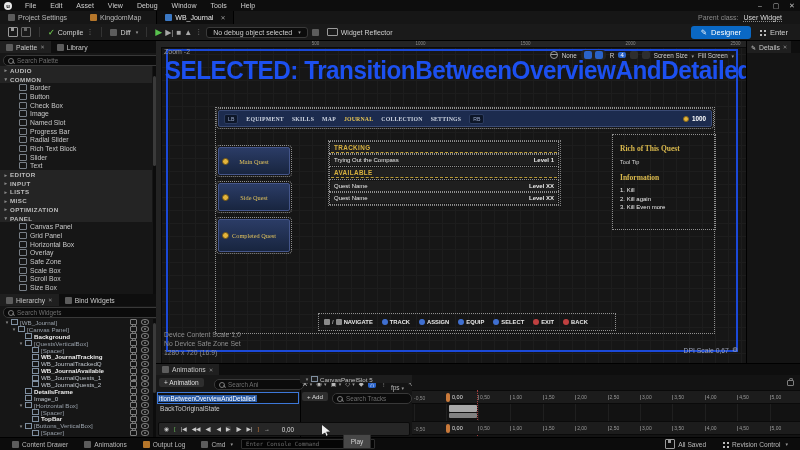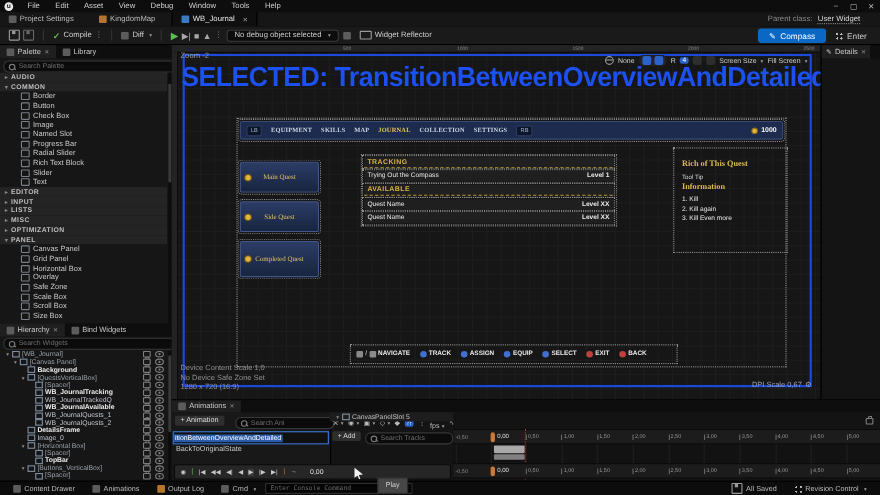--- a/index.html
+++ b/index.html
@@ -102,21 +102,21 @@
         text-align:center;position:absolute;box-sizing:border-box}
   .gbtn:before{content:"";position:absolute;left:3px;width:5px;height:5px;background:#e3b43c;border-radius:50%;border:1px solid #6e5416}
   .qhead{position:absolute;left:175px;width:226px;height:10px;background:#202020;color:#d9b23f;font-weight:bold;
          font-size:6.3px;letter-spacing:.4px;line-height:10px;padding:0 3px;box-sizing:border-box;border-bottom:1px dashed #b99a33}
   .qrow{position:absolute;left:175px;width:226px;height:10px;background:#1f1f1f;color:#e8e8e8;font-size:6px;
         display:flex;align-items:center;justify-content:space-between;padding:0 3px;box-sizing:border-box}
   .qrow b{font-size:6px}
   #gdetail{left:458px;top:95px;width:100px;height:92px;padding:8px 2px 0 6px;box-sizing:border-box}
   #gdetail .dtitle{font-family:"Liberation Serif",serif;font-weight:bold;font-size:7.5px;color:#dcbb4e}
   #gdetail .dtip{font-size:5.6px;color:#d6d6d6;margin-top:6px}
-  #gdetail .dinfo{font-family:"Liberation Serif",serif;font-weight:bold;font-size:7.5px;color:#dcbb4e;}
+  #gdetail .dinfo{font-family:"Liberation Serif",serif;font-weight:bold;font-size:7.5px;color:#dcbb4e;margin-top:8px}
   .dlist{margin-top:4px}
   .ditem{font-size:6px;color:#ececec;line-height:8.5px}
   #gactions{left:164px;top:274px;width:294px;height:14px;display:flex;align-items:center;gap:9px;padding:0 4px;box-sizing:border-box}
   .act{display:flex;align-items:center;gap:2px;font-size:5.8px;font-weight:bold;color:#e8e8e8;white-space:nowrap}
   .pad{width:6px;height:6px;border-radius:50%;display:inline-block}
   .k-blue .pad{background:#3f6fd0}.k-red .pad{background:#c04040}
   .navsq{width:6px;height:6px;background:#8a8a8a;border-radius:1px;display:inline-block}
   .navslash{color:#aaa;font-size:6px}
   .act:not(.k-navigate) .navsq,.act:not(.k-navigate) .navslash{display:none}
   #gframe{left:60px;top:67px;width:498px;height:225px;outline:1px dotted #8f8f8f;pointer-events:none}
@@ -254,21 +254,21 @@
     </span>
   <span class="tb">
       <span class="mini k-gray"></span>
     </span>
   <span class="tb">
     <span class="i-monitor"></span>
     <span>Widget Reflector</span>
     </span>
   <span id="designer-btn">
     <span>✎</span>
-    <span>Compass</span>
+    <span>Designer</span>
     </span>
   <span id="graph-btn">
     <span class="dotgrid"></span>
     <span>Enter</span>
     </span>
 </div>
 
 <div id="left" class="abs">
   <div class="paneltabs" style="top:0">
     <span class="ptab on">

